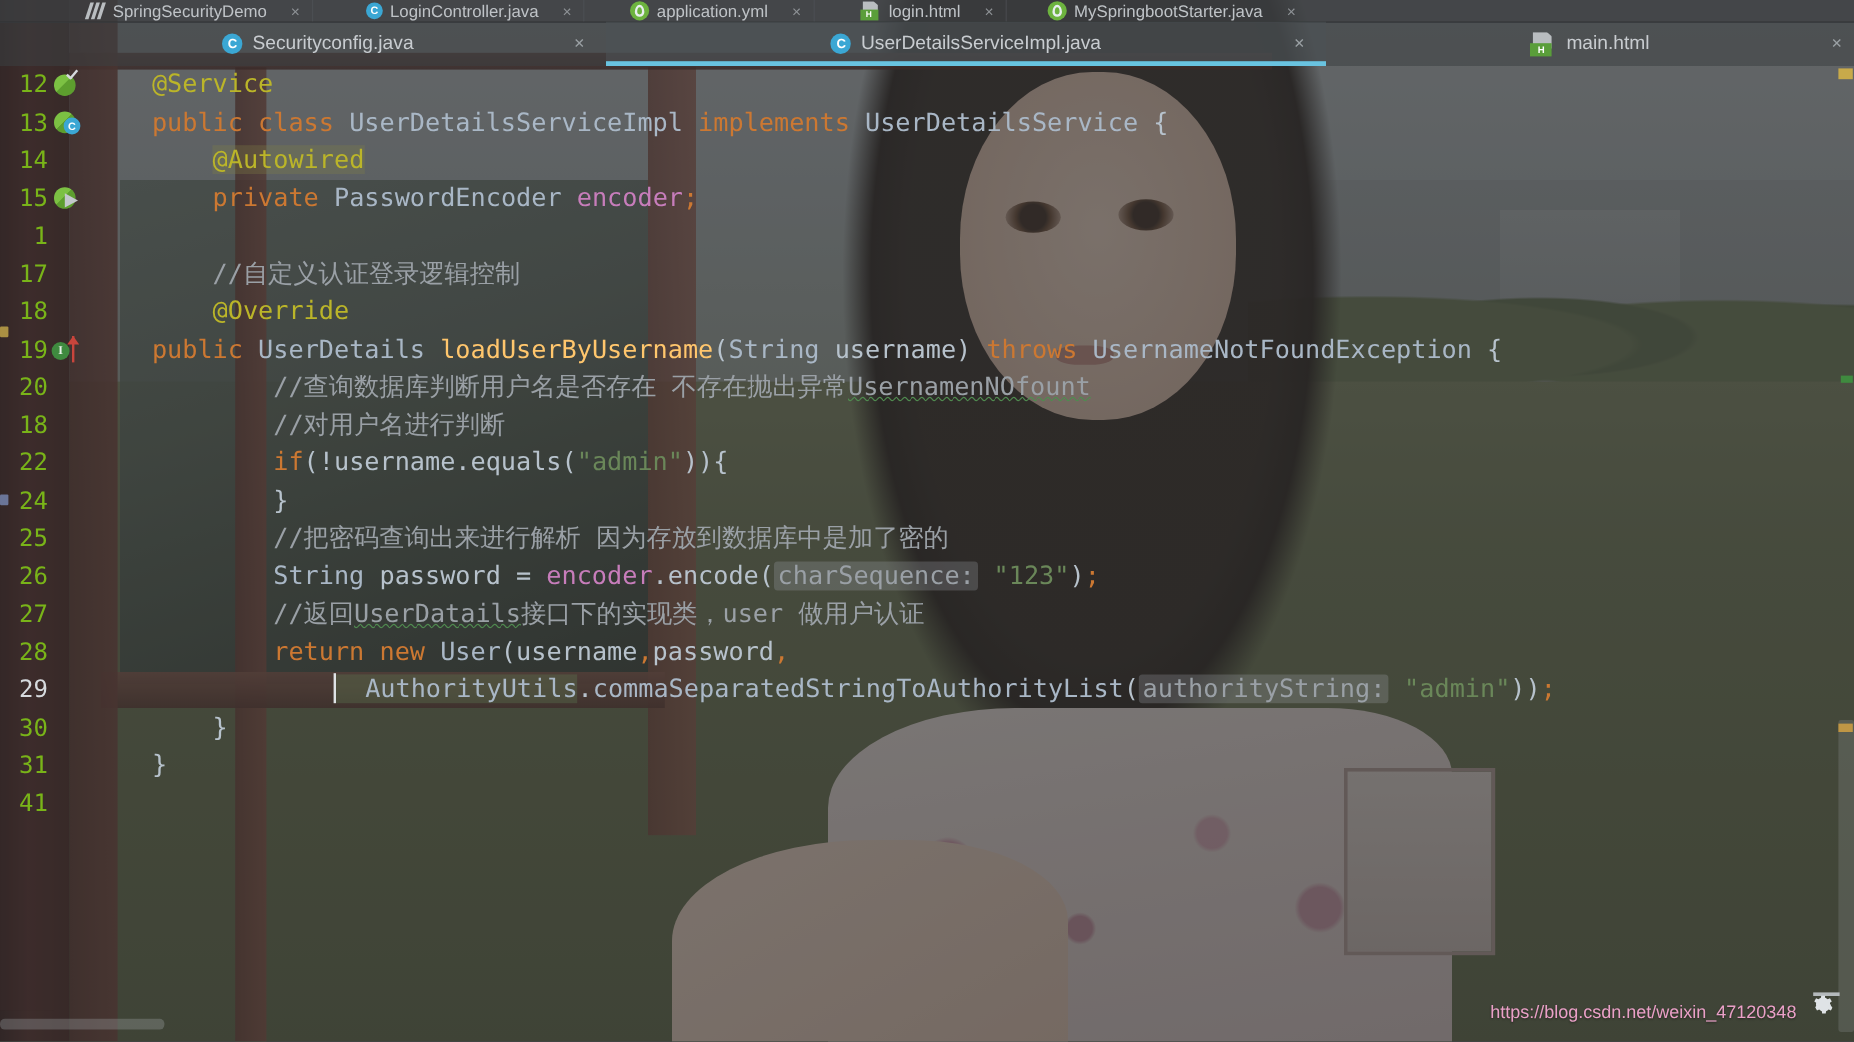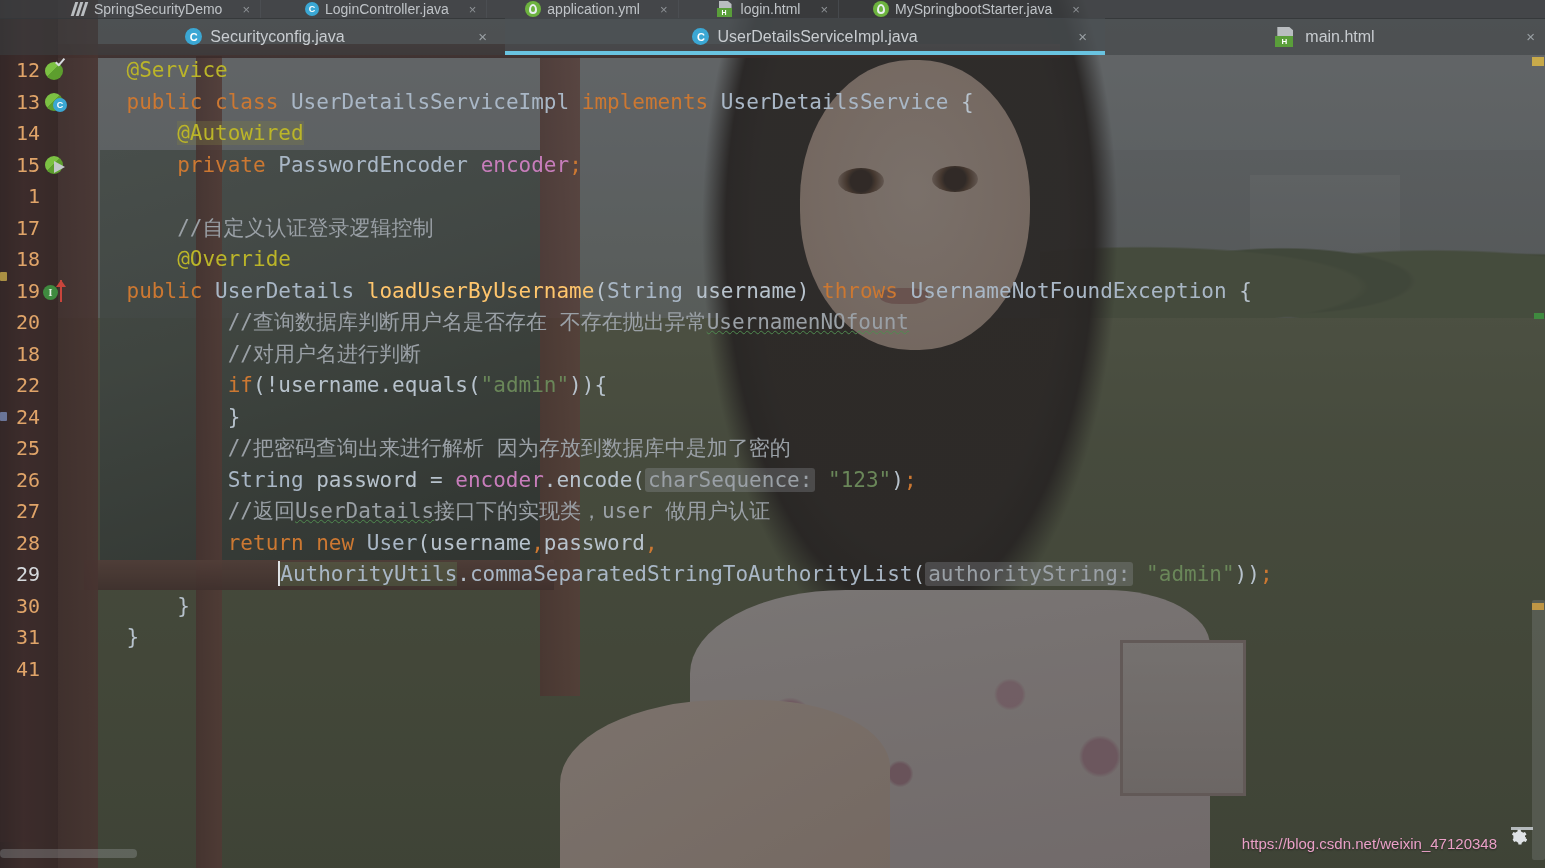--- a/index.html
+++ b/index.html
@@ -105,38 +105,38 @@
   .sic i{position:absolute;background:#b9bdc0;width:3px;height:14px;transform:skewX(-18deg);}
   .sic i:nth-child(1){left:1px;}.sic i:nth-child(2){left:6px;}.sic i:nth-child(3){left:11px;}
 
   
   #editor{position:absolute;left:0;top:55px;right:0;bottom:26px;z-index:4;}
   .gutterbg{position:absolute;left:0;top:0;width:45px;height:100%;
       background:rgba(62,44,44,.28);}
   .code{position:absolute;left:0;top:0;right:0;top:0;}
   .ln{position:relative;height:31.5px;display:flex;align-items:center;
       font-size:21px;line-height:31.5px;white-space:pre;}
-  .num{width:40px;text-align:right;color:#fdba74;flex:0 0 40px;
+  .num{width:40px;text-align:right;color:#84cc16;flex:0 0 40px;
        font-size:20px;opacity:.85;}
   .gut{width:32px;flex:0 0 32px;display:flex;align-items:center;justify-content:center;}
   .txt{flex:1 1 auto;padding-left:4px;color:#b7c2cc;}
 
   
   .kw{color:#cc7832;}
   .anno{color:#bbb529;}
   .typ{color:#a9b7c6;}
   .mth{color:#ffc66d;}
   .fld{color:#c77dbb;}
   .str{color:#6a8759;}
   .cmt{color:#9aa0a6;font-family:"DejaVu Sans Mono","Liberation Mono",monospace;}
   .sem{color:#cc7832;}
   .hintp{background:rgba(158,163,168,.28);color:#9aa0a6;border-radius:3px;padding:0 3px;}
   .ital{}
   .hl{background:rgba(130,130,70,.30);}
-  .hlsel{background:rgba(90,115,78,.38);}
+  .hlsel{background:rgba(90,115,78,.38);padding-left:24px;}
   .sqg{text-decoration:underline wavy #4f8a4f;text-decoration-thickness:1px;}
 
   
   .gsprite{width:22px;height:22px;position:relative;display:inline-block;}
   .gbean{position:absolute;left:0;top:2px;width:18px;height:18px;border-radius:50%;
       background:linear-gradient(135deg,#7cc143 0 45%,#5d9e2e 46%);}
   .gchk{position:absolute;left:9px;top:-1px;width:11px;height:11px;}
   .gchk:before{content:"";position:absolute;left:1px;top:4px;width:5px;height:2px;
       background:#d6dade;transform:rotate(45deg);}
   .gchk:after{content:"";position:absolute;left:3px;top:2px;width:9px;height:2px;

